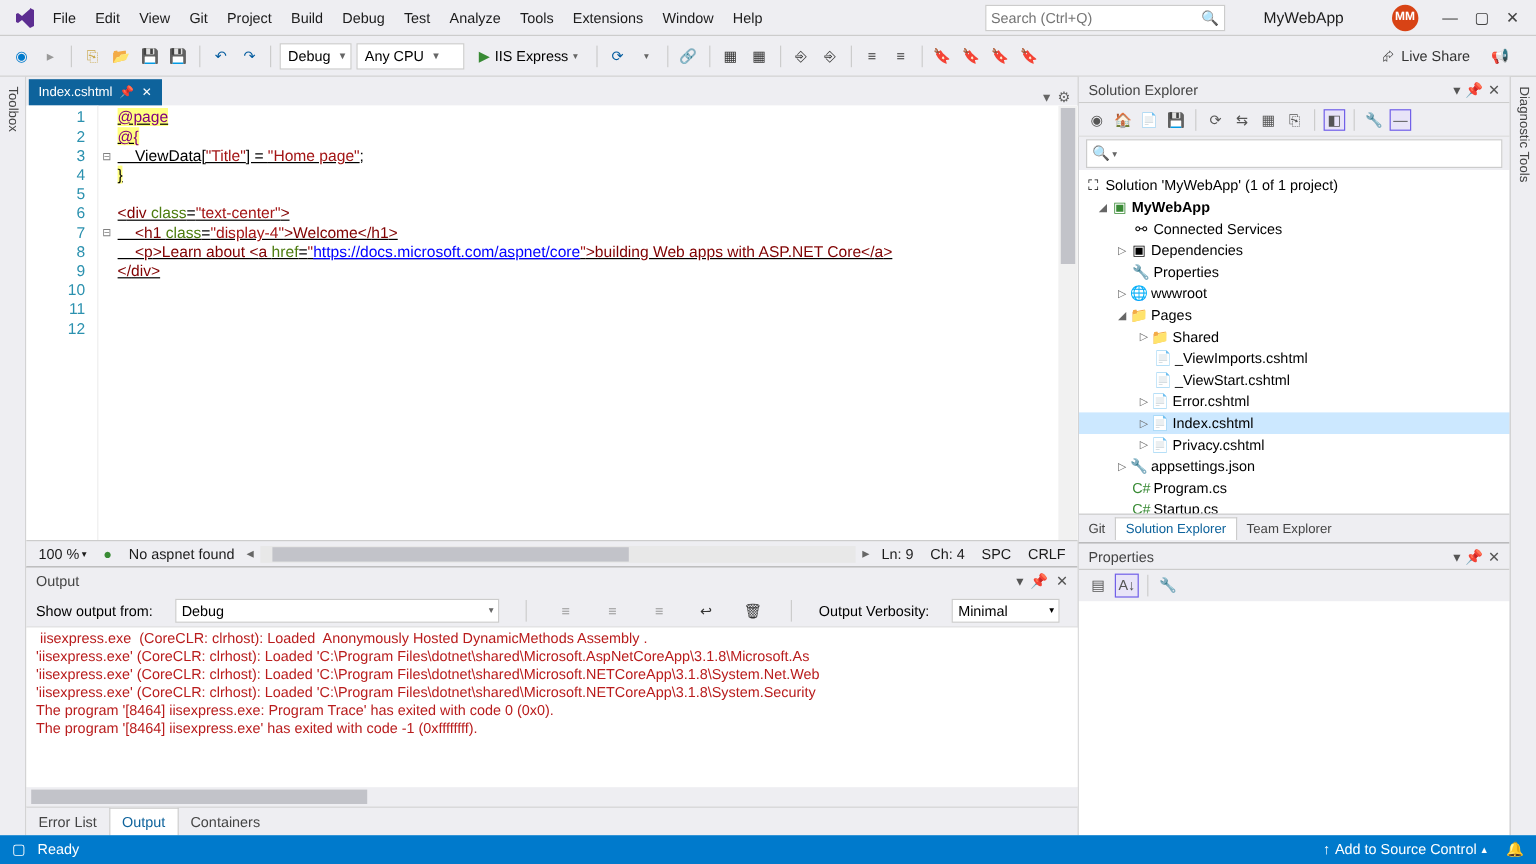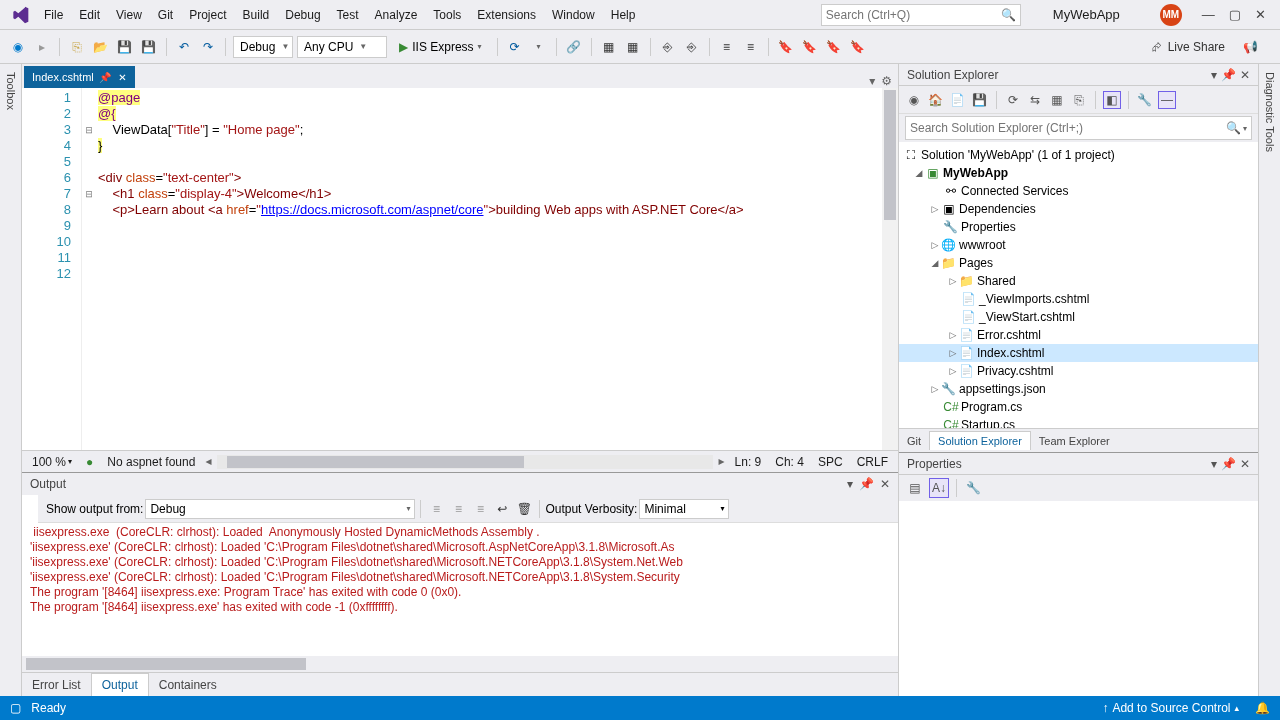--- a/index.html
+++ b/index.html
@@ -29,41 +29,41 @@
 .editor-area { flex: 1; display: flex; flex-direction: column; min-width: 0; }
 .tabs { height: 24px; background: #eeeef2; display: flex; align-items: flex-end; padding-left: 2px; }
 .tab { height: 22px; background: #0e639c; color: #fff; display: flex; align-items: center; padding: 0 8px; font-size: 11px; gap: 6px; cursor: pointer; }
 .tab .pin, .tab .close { font-size: 10px; cursor: pointer; }
 .tabs .tab-tools { margin-left: auto; margin-right: 6px; color: #666; display: flex; gap: 6px; }
 .editor { flex: 1; display: flex; background: #fff; font-family: Consolas, monospace; font-size: 13px; position: relative; overflow: hidden; }
 .gutter { width: 60px; background: #fff; text-align: right; padding: 2px 10px 0 0; color: #2b91af; line-height: 16px; border-right: 1px solid #eee; }
 .gutter div { height: 16px; }
 .fold-gutter { width: 14px; padding-top: 2px; line-height:16px; color:#808080; font-size:9px; }
 .fold-gutter div { height: 16px; text-align:center; }
-.code { flex: 1; padding: 2px 0 4px 2px; line-height: 16px; position: relative; }
+.code { flex: 1; padding: 2px 0 4px 2px; line-height: 16px; position: relative; text-decoration: underline; }
 .code .line { height: 16px; white-space: pre; }
 .hl-yellow { background: #ffff80; }
 .type { color: #2b91af; }
 .str { color: #a31515; }
 .url { color: #0000ff; text-decoration: underline; }
 .tag { color: #800000; }
-.attr { color: #c2410c; }
+.attr { color: #4d7c0f; }
 .razor { color: #800080; background:#ffff80;}
 .env { color: #008080; }
 .editor-status { height: 22px; background: #eeeef2; border-top: 1px solid #ccc; display: flex; align-items: center; padding: 0 10px; gap: 14px; color: #1b1b1b; }
 .editor-status .zoom { display:flex; align-items:center; gap:2px;}
 .editor-status .ok { color: #388a34; }
 .editor-status .scrollbar-h { flex:1; height:14px; background:#e8e8e8; position:relative; margin:0 8px;}
 .editor-status .scrollbar-h .thumb{ position:absolute; left:2%; width:60%; top:1px; height:12px; background:#c2c3c9;}
 .output-panel { border-top: 1px solid #999; display: flex; flex-direction: column; height: 200px; }
 .output-header { height: 22px; background: #eeeef2; display: flex; align-items: center; padding: 0 8px; color: #444; }
 .output-header .title { font-weight: normal; }
 .output-header .spacer { flex:1;}
 .output-header .icons { display:flex; gap:6px; color:#555;}
-.output-controls { height: 28px; background: #eeeef2; display: flex; align-items: center; padding: 0 8px; gap: 2px; border-bottom: 1px solid #ddd; margin-left: 16px; }
+.output-controls { height: 28px; background: #eeeef2; display: flex; align-items: center; padding: 0 8px; gap: 19px; border-bottom: 1px solid #ddd; }
 .output-controls select, .out-drop { height: 20px; border: 1px solid #ccc; background: #fff; padding: 0 4px; font-size: 12px; }
 .out-drop { width: 270px; display:flex; align-items:center;}
 .out-drop .arrow{margin-left:auto; font-size:8px; color:#666;}
 .verb-drop { width: 90px; display:flex; align-items:center; border:1px solid #ccc; background:#fff; height:20px; padding:0 4px;}
 .verb-drop .arrow{margin-left:auto; font-size:8px;}
 .output-body { flex: 1; background: #fff; font-family: Consolas, monospace; font-size: 12px; padding: 2px 8px; overflow: hidden; white-space: pre; color: #b91c1c; line-height: 15px; position:relative;}
 .output-scroll-h { height:16px; background:#eeeef2; position:relative;}
 .output-scroll-h .thumb{position:absolute; left:4px; width:280px; height:12px; top:2px; background:#c2c3c9;}
 .bottom-tabs { height: 24px; background: #eeeef2; display: flex; align-items: flex-end; border-top: 1px solid #ccc; }
 .bottom-tabs .btab { padding: 4px 10px; cursor: pointer; color: #444; }
@@ -234,20 +234,21 @@
       </div>
       <div class="code">
         <div class="line"><span class="razor">@page</span></div>
         <div class="line"><span class="razor">@{</span></div>
         <div class="line"><span>    ViewData[</span><span class="str">"Title"</span><span>] = </span><span class="str">"Home page"</span><span>;</span></div>
         <div class="line"><span class="hl-yellow">}</span></div>
         <div class="line"></div>
         <div class="line"><span class="tag">&lt;</span><span class="tag">div </span><span class="attr">class</span><span>=</span><span class="str">"text-center"</span><span class="tag">&gt;</span></div>
         <div class="line"><span class="tag">    &lt;</span><span class="tag">h1 </span><span class="attr">class</span><span>=</span><span class="str">"display-4"</span><span class="tag">&gt;Welcome&lt;/</span><span class="tag">h1</span><span class="tag">&gt;</span></div>
         <div class="line"><span class="tag">    &lt;</span><span class="tag">p</span><span class="tag">&gt;Learn about &lt;</span><span class="tag">a </span><span class="attr">href</span><span>=</span><span class="str">"</span><span class="url">https://docs.microsoft.com/aspnet/core</span><span class="str">"</span><span class="tag">&gt;building Web apps with ASP.NET Core&lt;/</span><span class="tag">a</span><span class="tag">&gt;</span></div>
+        <div class="line"><span class="tag">&lt;/</span><span class="tag">div</span><span class="tag">&gt;</span></div>
       </div>
       <div class="vscrollbar">
           <div class="vthumb" style="top:2px;height:130px"></div>
         </div>
     </div>
 
     <div class="editor-status">
       <span class="zoom">
           <span>100 %</span> 
           <span style="font-size:8px">▾</span>
@@ -327,21 +328,20 @@
       <span class="tbicon">⇆</span>
       <span class="tbicon">▦</span>
       <span class="tbicon">⎘</span>
       <span class="tb-sep"></span>
       <span class="tbicon active-box">◧</span>
       <span class="tb-sep"></span>
       <span class="tbicon">🔧</span>
       <span class="tbicon active-box">—</span>
     </div>
     <div class="sol-search">
-      <input placeholder="Search Solution Explorer (Ctrl+;)" style="">
       <span>🔍</span>
         <span style="font-size:8px;color:#666;margin-left:2px">▾</span>
     </div>
     <div class="tree">
       <div class="node" style="padding-left:4px">
           <span class="icon">⛶</span>
           <span>Solution 'MyWebApp' (1 of 1 project)</span>
         </div>
       <div class="node" style="padding-left:14px">
           <span class="exp">◢</span>

